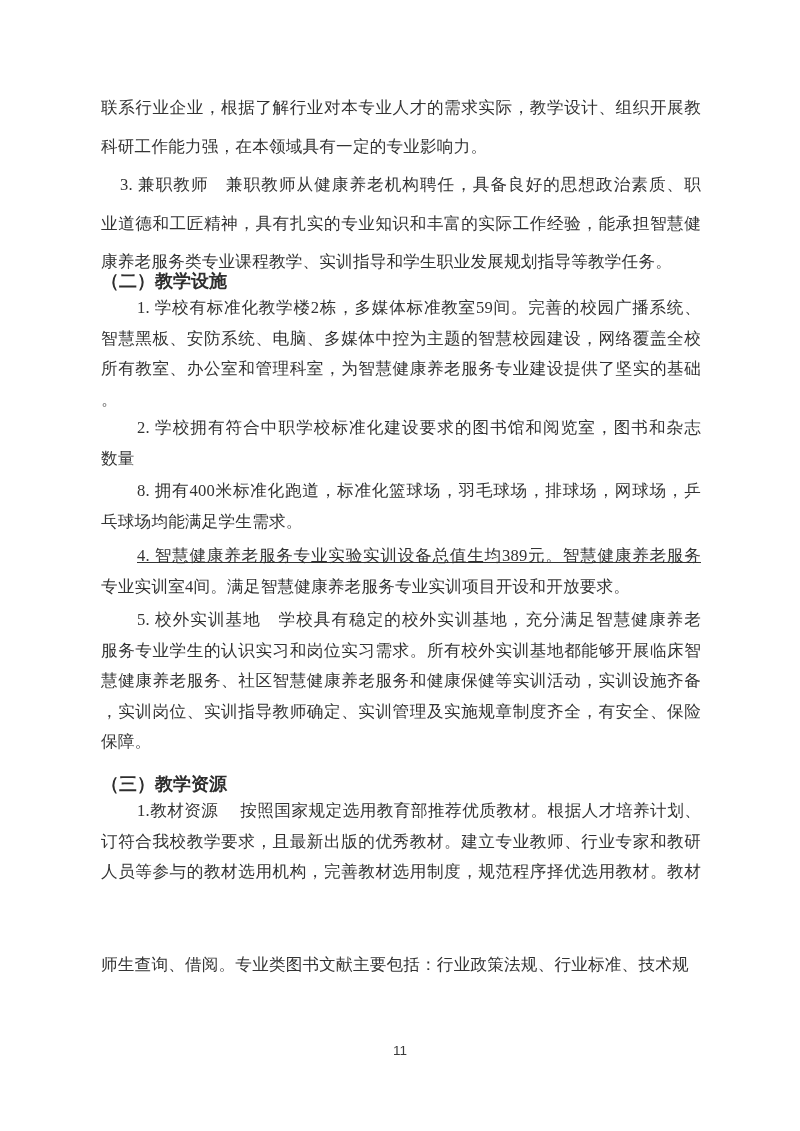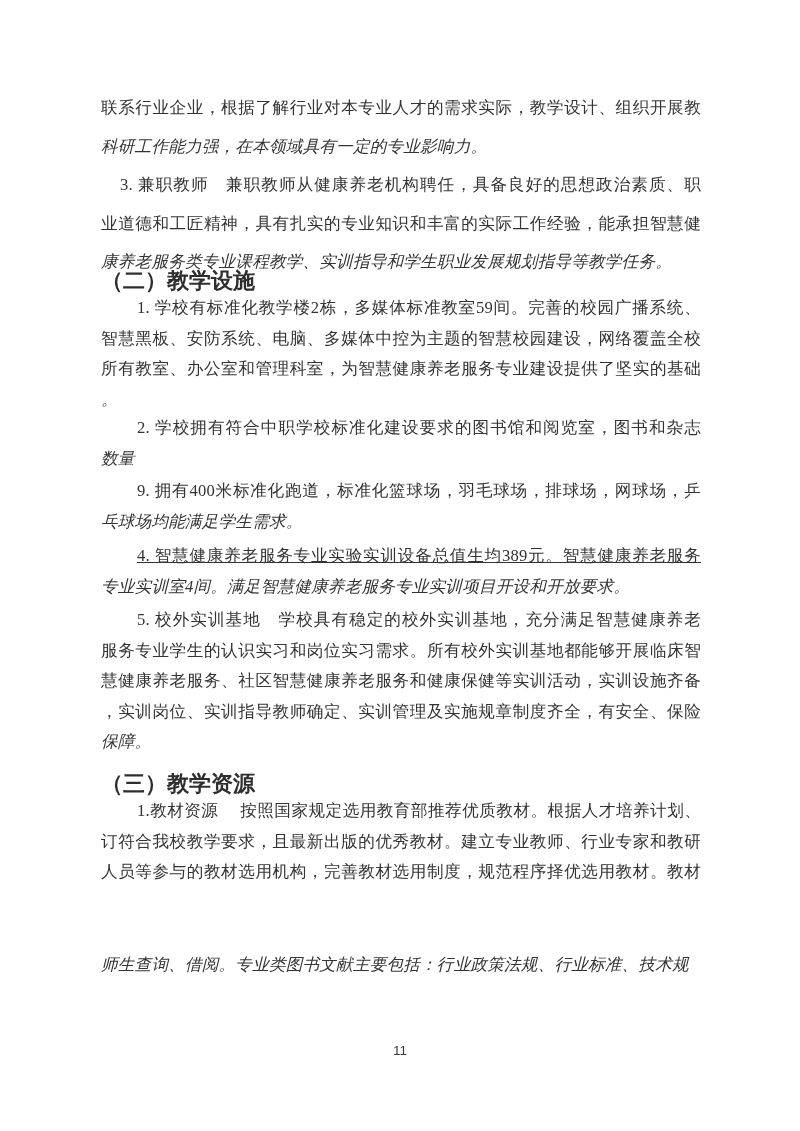--- a/index.html
+++ b/index.html
@@ -22,27 +22,26 @@
     letter-spacing:0.2px;
   }
   .block .line{
     text-align:justify;
     text-align-last:justify;
     white-space:pre-wrap;
   }
   .block .line.last-line{
     text-align:center;
     text-align-last:left;
-    font-style:italic;
   }
   .heading{
     position:absolute;
     left:101px;
     width:600px;
-    font-size:22px;
+    font-size:18px;
     font-weight:bold;
     color:#2e2e2e;
     line-height:30px;
   }
   .page-number{
     position:absolute;
     left:0;top:1043px;width:800px;
     text-align:center;
     font-size:13.5px;
     color:#3a3a3a;
@@ -68,21 +67,21 @@
         <div class="line" style="text-indent: 36px; font-family: Liberation Serif, serif;">1. 学校有标准化教学楼2栋，多媒体标准教室59间。完善的校园广播系统、</div>
         <div class="line">智慧黑板、安防系统、电脑、多媒体中控为主题的智慧校园建设，网络覆盖全校</div>
         <div class="line">所有教室、办公室和管理科室，为智慧健康养老服务专业建设提供了坚实的基础</div>
         <div class="line last-line">。</div>
       </div>
       <div class="block" style="top: 413px; line-height: 30.5px;">
         <div class="line" style="text-indent: 36px;">2. 学校拥有符合中职学校标准化建设要求的图书馆和阅览室，图书和杂志</div>
         <div class="line last-line">数量</div>
       </div>
       <div class="block" style="top: 476px; line-height: 30.5px;">
-        <div class="line" style="text-indent: 36px;">9. 拥有400米标准化跑道，标准化篮球场，羽毛球场，排球场，网球场，乒</div>
+        <div class="line" style="text-indent: 36px;">8. 拥有400米标准化跑道，标准化篮球场，羽毛球场，排球场，网球场，乒</div>
         <div class="line last-line">乓球场均能满足学生需求。</div>
       </div>
       <div class="block" style="top: 541px; line-height: 30.5px;">
         <div class="line" style="text-indent: 36px; text-decoration: underline;">4. 智慧健康养老服务专业实验实训设备总值生均389元。智慧健康养老服务</div>
         <div class="line last-line">专业实训室4间。满足智慧健康养老服务专业实训项目开设和开放要求。</div>
       </div>
       <div class="block" style="top: 605px; line-height: 30.5px;">
         <div class="line" style="text-indent: 36px;">5. 校外实训基地　学校具有稳定的校外实训基地，充分满足智慧健康养老</div>
         <div class="line">服务专业学生的认识实习和岗位实习需求。所有校外实训基地都能够开展临床智</div>
         <div class="line">慧健康养老服务、社区智慧健康养老服务和健康保健等实训活动，实训设施齐备</div>

